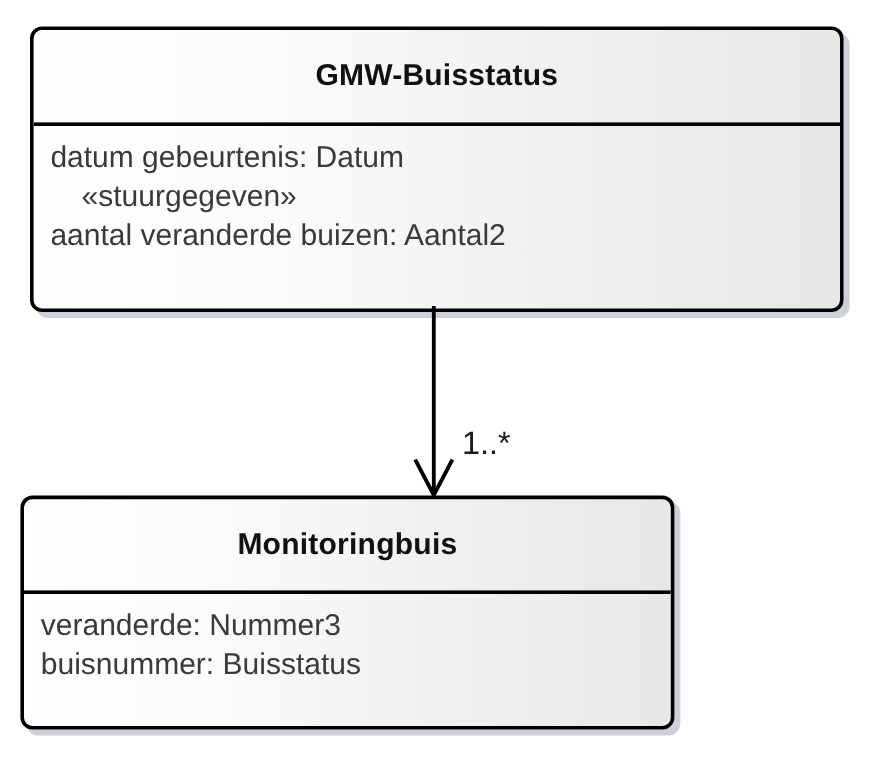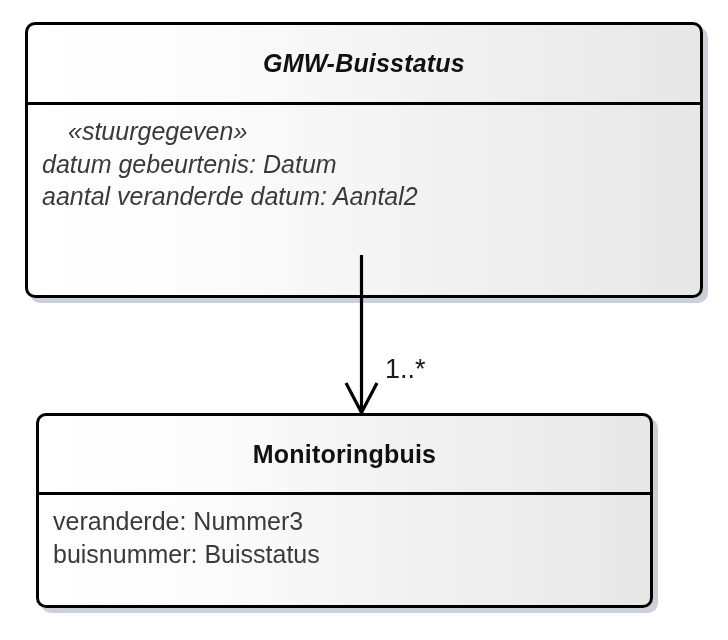--- a/index.html
+++ b/index.html
@@ -60,37 +60,36 @@
 
   .uml-attr.indented {
     padding-left: 26px;
   }
 
   
   #class-gmw-buisstatus {
     left: 25px;
     top: 22px;
     width: 678px;
-    height: 276px;
-    font-style: italic;
+    height: 238px;
   }
   #class-gmw-buisstatus .uml-header {
     height: 80px;
     font-size: 25px;
     letter-spacing: 0.2px;
   }
   #class-gmw-buisstatus .uml-body {
     font-size: 25px;
   }
 
   
   #class-monitoringbuis {
-    left: 36px;
+    left: 17px;
     top: 413px;
-    width: 617px;
+    width: 545px;
     height: 195px;
   }
   #class-monitoringbuis .uml-header {
     height: 79px;
     font-size: 25px;
     letter-spacing: 0.2px;
   }
   #class-monitoringbuis .uml-body {
     font-size: 25px;
   }
@@ -116,23 +115,23 @@
   }
 </style>
 </head>
 <body>
 
 <div id="diagram-canvas">
 
   <div class="uml-class" id="class-gmw-buisstatus">
     <div class="uml-header">GMW-Buisstatus</div>
     <div class="uml-body">
+      <div class="uml-attr">datum gebeurtenis: Datum</div>
       <div class="uml-attr indented">«stuurgegeven»</div>
-      <div class="uml-attr">datum gebeurtenis: Datum</div>
-      <div class="uml-attr">aantal veranderde datum: Aantal2</div>
+      <div class="uml-attr">aantal veranderde buizen: Aantal2</div>
     </div>
   </div>
 
   <svg id="association-connector" viewBox="0 0 90 165">
 
     <line x1="41.5" y1="0" x2="41.5" y2="158" stroke="#000000" stroke-width="3.2"></line>
 
     <polyline points="26,128 41.5,157.5 57,128" fill="none" stroke="#000000" stroke-width="3.2" stroke-linecap="butt" stroke-linejoin="miter"></polyline>
   </svg>
 

